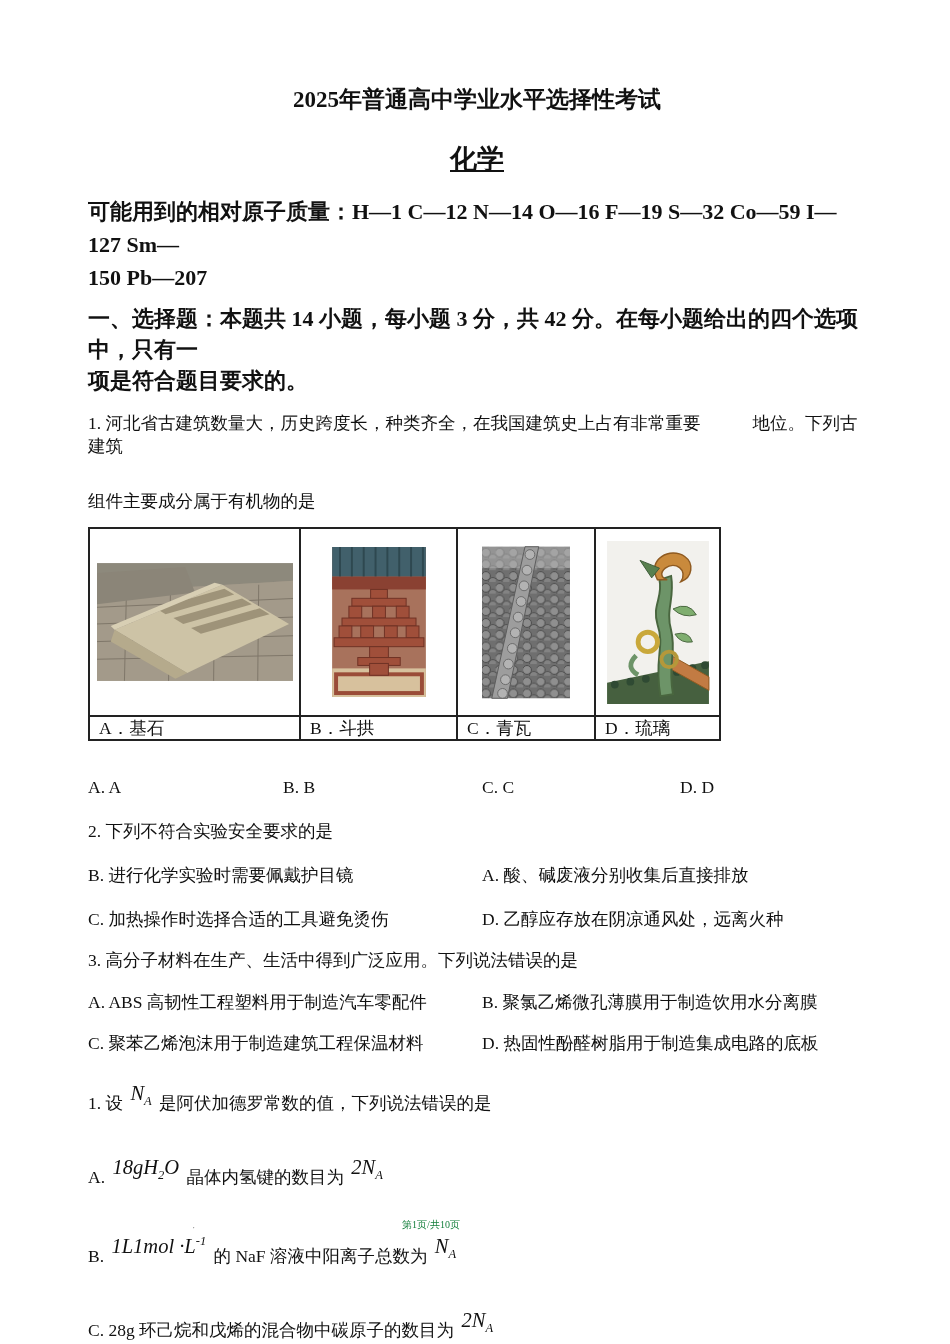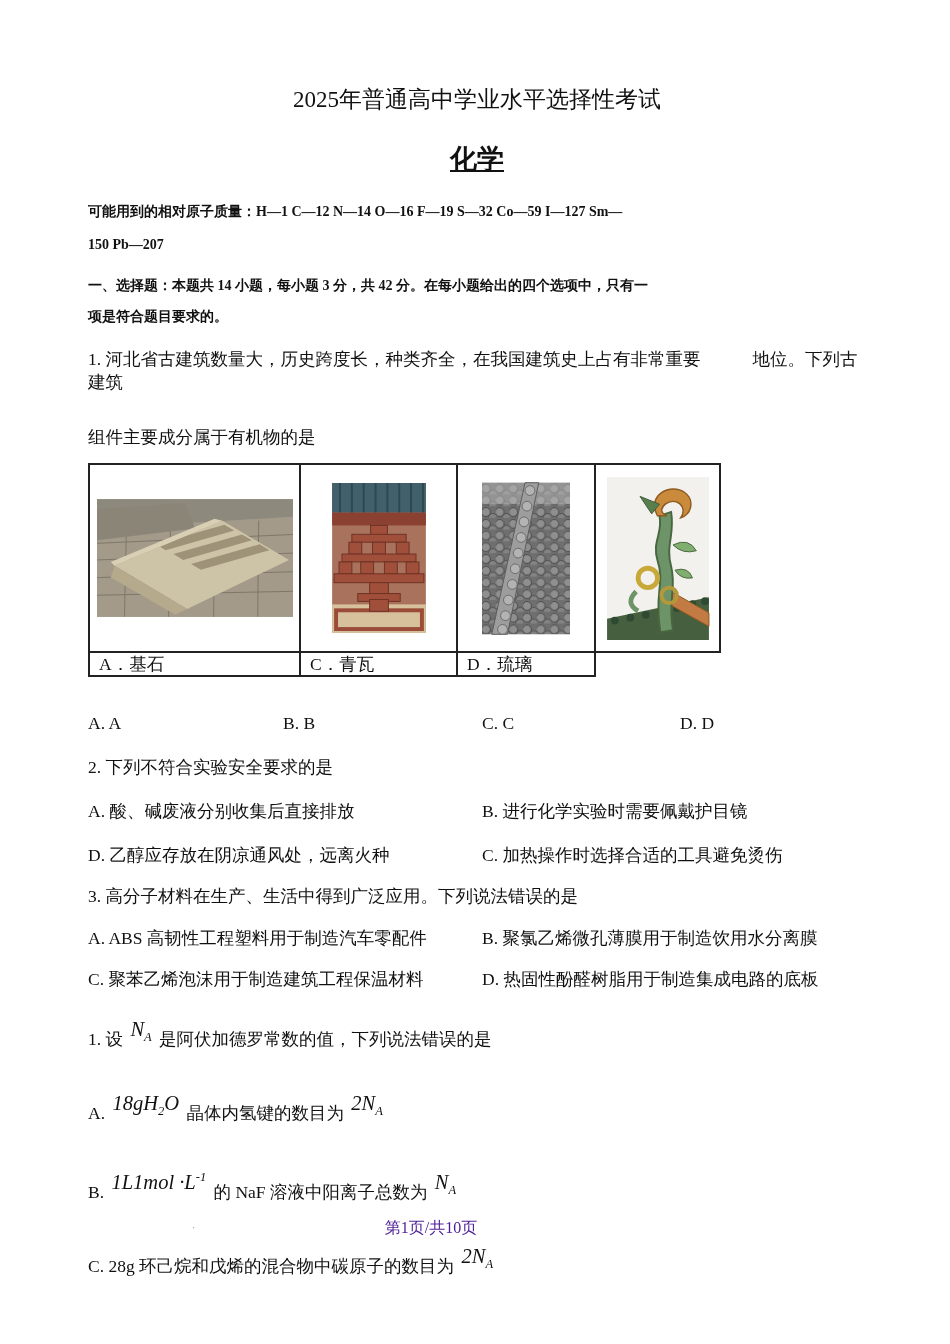--- a/index.html
+++ b/index.html
@@ -7,23 +7,23 @@
     position:relative;
     width:950px;height:1344px;
     background:#ffffff;
     color:#111;
     font-family:"Liberation Serif","DejaVu Serif",serif;
     box-sizing:border-box;
     padding:84px 84px 0 88px;
     overflow:hidden;
   }
   .center{text-align:center;}
-  .doc-title{font-size:23px;font-weight:normal;margin:0;}
+  .doc-title{font-size:23px;font-weight:bold;margin:0;}
   .subject-title{font-size:27px;font-weight:bold;margin:26px 0 0 0;text-decoration:underline;}
-  .bold-par{font-size:14px;font-weight:bold;line-height:33px;margin:18px 0 0 0;}
+  .bold-par{font-size:22px;font-weight:bold;line-height:33px;margin:18px 0 0 0;}
   .bold-par.section{line-height:31px;margin-top:9px;}
   .body-line{font-size:17.5px;line-height:23px;margin:0;}
   .q1-line1{margin-top:16px;}
   .q1-gap{display:inline-block;width:52px;}
   .q1-line2{margin-top:32px;}
   .q1-table{
     margin-top:14px;
     display:grid;
     grid-template-columns:211px 157px 138px 125px;
     width:631px;
@@ -52,21 +52,21 @@
     font-size:20.5px;
     position:relative;top:-9px;
     white-space:nowrap;
     margin:0 3px;
     font-style:italic;
   }
   .fml sub{font-size:12.5px;}
   .fml sup{font-size:12.5px;}
   .footer{
     position:absolute;left:0;top:1218px;width:862px;
-    text-align:center;font-size:16px;color:#4c1d95;
+    text-align:center;font-size:10px;color:#15803d;
   }
   .stray-dot{
     position:absolute;left:192px;top:1226px;width:3px;height:3px;
     color:#8a8a8a;font-size:10px;line-height:3px;
   }
   svg{display:block;}
 </style>
 </head>
 <body>
 
@@ -196,39 +196,40 @@
         <path d="M34,20 L54,28 L46,38 Z" fill="#58804f" stroke="#3c5a38" stroke-width="1"></path>
         <circle cx="42" cy="104" r="10" fill="none" stroke="#c9a83a" stroke-width="5"></circle>
         <circle cx="64" cy="122" r="8" fill="none" stroke="#b5983a" stroke-width="4"></circle>
         <path d="M68,70 q16,-8 24,6 q-14,4 -24,-6" fill="#7fae6f" stroke="#49663f" stroke-width="1"></path>
         <path d="M30,118 q-12,12 2,20" fill="none" stroke="#6d9468" stroke-width="5"></path>
         <path d="M70,96 q14,-4 18,8 q-12,2 -18,-8" fill="#7fae6f" stroke="#49663f" stroke-width="1"></path>
       </svg>
     </div>
 
     <div class="tcell lbl-cell">A．基石</div>
+    <div class="tcell lbl-cell">B．斗拱</div>
     <div class="tcell lbl-cell">C．青瓦</div>
     <div class="tcell lbl-cell">D．琉璃</div>
   </div>
 
   <div class="opt-grid-4">
     <span>A. A</span>
     <span>B. B</span>
     <span>C. C</span>
     <span>D. D</span>
   </div>
 
   <p class="body-line stem">2. 下列不符合实验安全要求的是</p>
   <div class="opt-grid-2">
+    <span>B. 进行化学实验时需要佩戴护目镜</span>
     <span>A. 酸、碱废液分别收集后直接排放</span>
-    <span>B. 进行化学实验时需要佩戴护目镜</span>
   </div>
   <div class="opt-grid-2">
+    <span>C. 加热操作时选择合适的工具避免烫伤</span>
     <span>D. 乙醇应存放在阴凉通风处，远离火种</span>
-    <span>C. 加热操作时选择合适的工具避免烫伤</span>
   </div>
 
   <p class="body-line stem" style="margin-top:18px;">3. 高分子材料在生产、生活中得到广泛应用。下列说法错误的是</p>
   <div class="opt-grid-2" style="margin-top:18px;">
     <span>A. ABS 高韧性工程塑料用于制造汽车零配件</span>
     <span>B. 聚氯乙烯微孔薄膜用于制造饮用水分离膜</span>
   </div>
   <div class="opt-grid-2" style="margin-top:17px;">
     <span>C. 聚苯乙烯泡沫用于制造建筑工程保温材料</span>
     <span>D. 热固性酚醛树脂用于制造集成电路的底板</span>

